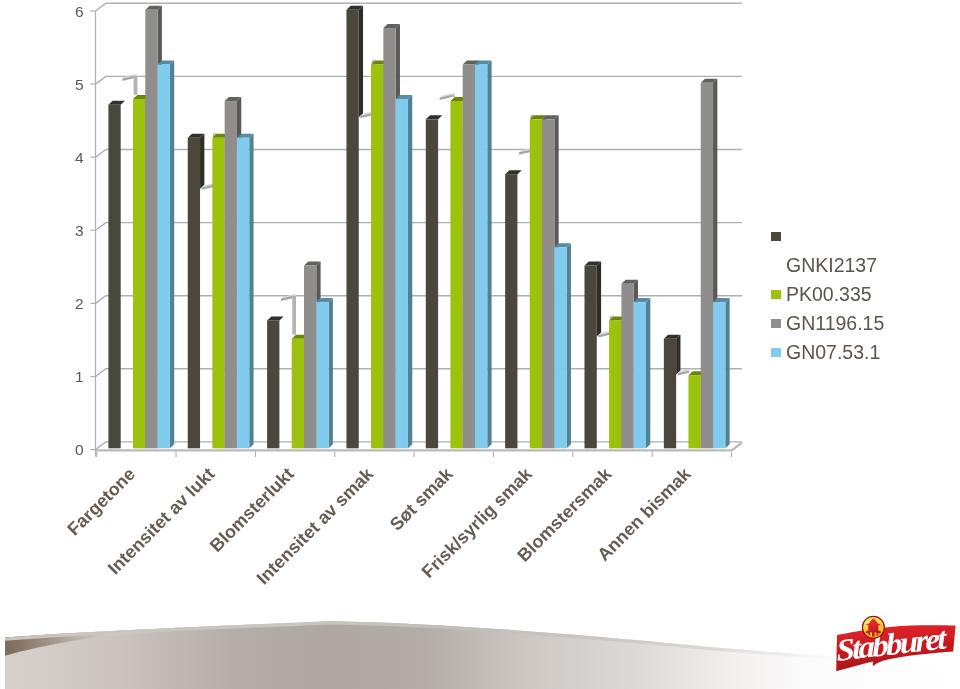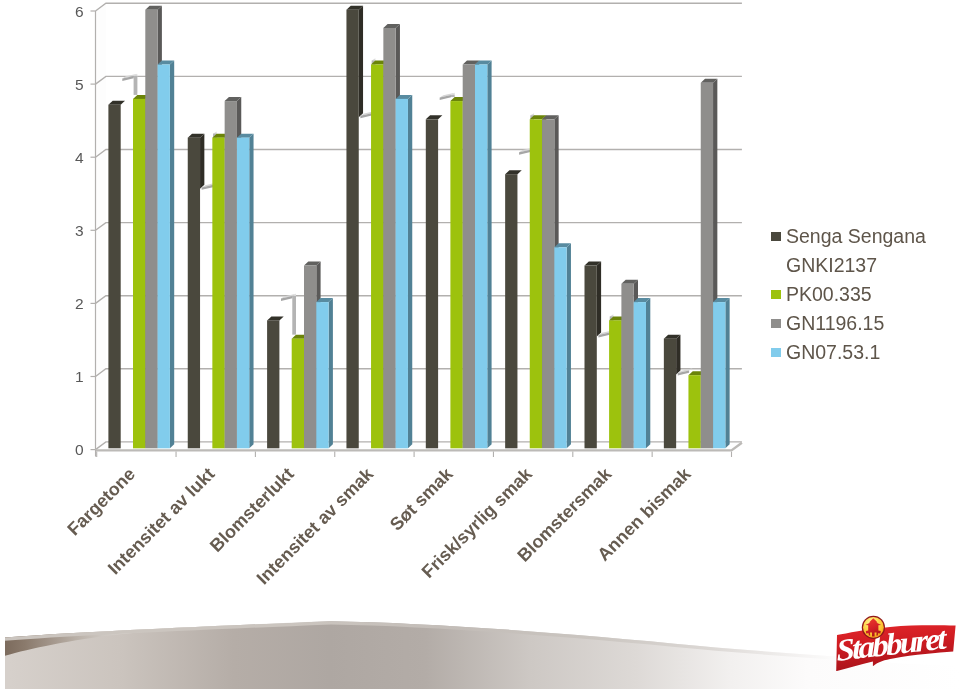--- a/index.html
+++ b/index.html
@@ -269,21 +269,20 @@
       <text x="374.42499999999995" y="475.1" font-size="18" fill="#665c51" font-weight="bold" text-anchor="end" font-family="&quot;Liberation Sans&quot;,sans-serif" transform="rotate(-45 374.42499999999995 475.1)">Intensitet av smak</text>
       <text x="453.775" y="475.1" font-size="18" fill="#665c51" font-weight="bold" text-anchor="end" font-family="&quot;Liberation Sans&quot;,sans-serif" transform="rotate(-45 453.775 475.1)">Søt smak</text>
       <text x="533.125" y="475.1" font-size="18" fill="#665c51" font-weight="bold" text-anchor="end" font-family="&quot;Liberation Sans&quot;,sans-serif" transform="rotate(-45 533.125 475.1)">Frisk/syrlig smak</text>
       <text x="612.475" y="475.1" font-size="18" fill="#665c51" font-weight="bold" text-anchor="end" font-family="&quot;Liberation Sans&quot;,sans-serif" transform="rotate(-45 612.475 475.1)">Blomstersmak</text>
       <text x="691.825" y="475.1" font-size="18" fill="#665c51" font-weight="bold" text-anchor="end" font-family="&quot;Liberation Sans&quot;,sans-serif" transform="rotate(-45 691.825 475.1)">Annen bismak</text>
     </svg>
 
   <div class="legend" id="legend">
       <div class="legend-row">
         <span class="legend-swatch" style="background: rgb(74, 72, 61);"></span>
-        <span class="legend-label">Senga Sengana</span>
       </div>
       <div class="legend-row">
         <span class="legend-swatch blank"></span>
         <span class="legend-label">GNKI2137</span>
       </div>
       <div class="legend-row">
         <span class="legend-swatch" style="background: rgb(157, 194, 13);"></span>
         <span class="legend-label">PK00.335</span>
       </div>
       <div class="legend-row">

